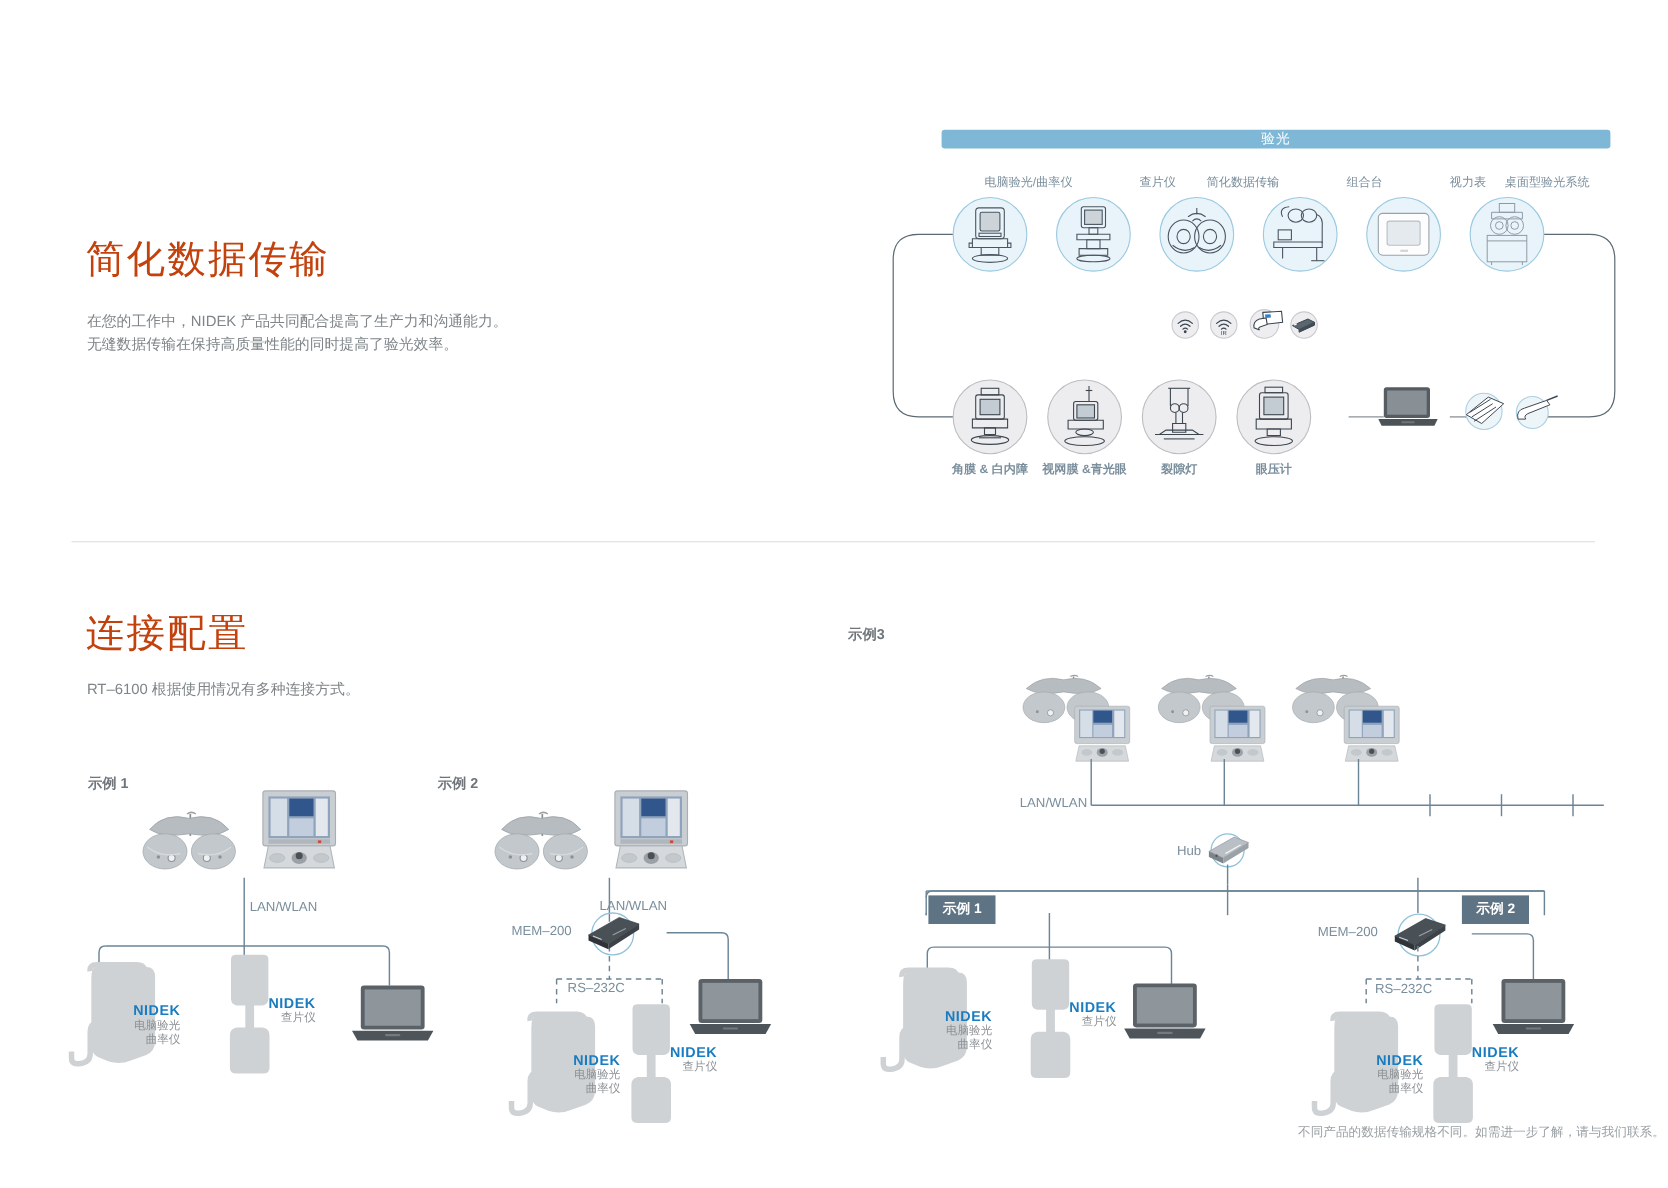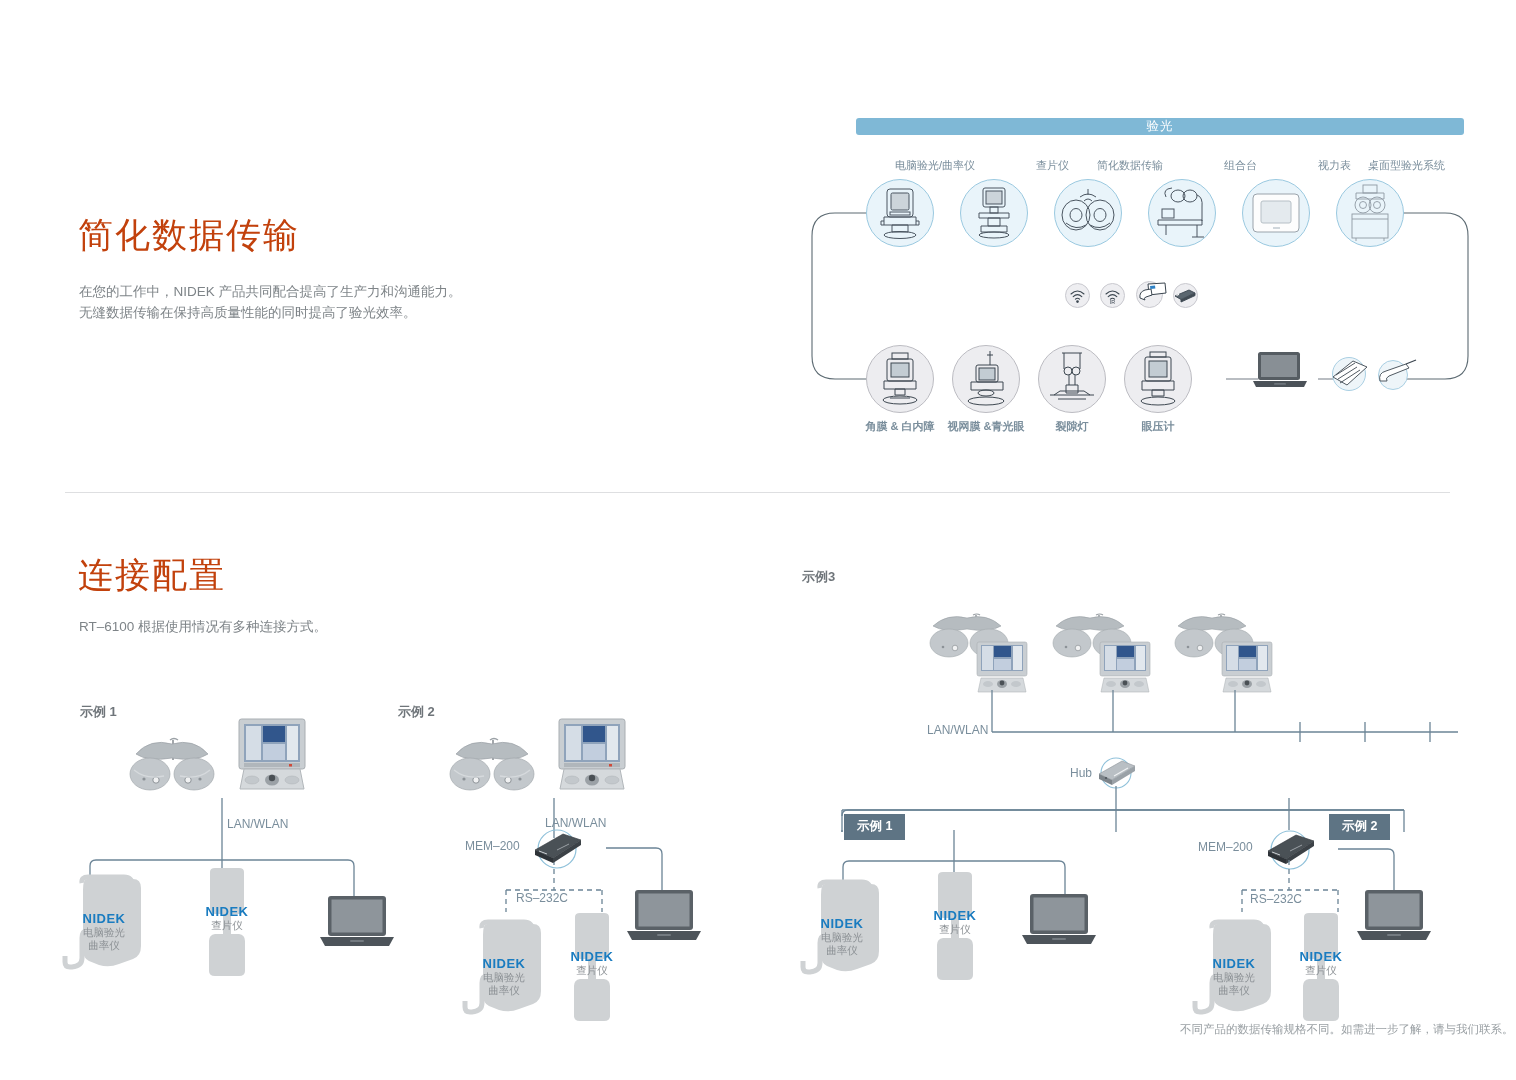--- a/index.html
+++ b/index.html
@@ -103,21 +103,21 @@
     font-size: 11.5px;
     color: #9aa0a4;
     white-space: nowrap;
   }
 
   
   .sil-wrap { position: absolute; }
   .sil-txt {
     position: absolute;
     width: 120px;
-    text-align: center;
+    text-align: right;
     pointer-events: none;
   }
   .sil-brand {
     font-size: 13px; font-weight: bold; color: #1a7cc0;
     letter-spacing: 0.5px; line-height: 15px;
   }
   .sil-name {
     font-size: 10.5px; color: #8b9094; line-height: 12.5px;
   }
   svg { display: block; overflow: visible; }
@@ -577,21 +577,21 @@
   <svg style="position:absolute; left:625px; top:888px;" width="80" height="58">
     <g>
       <rect x="10" y="2" width="58" height="40" rx="3" fill="#5a6167"></rect>
       <rect x="13.5" y="5.5" width="51" height="33" fill="#8e959b"></rect>
       <path d="M2 43 h74 l-5 9 h-64 z" fill="#4d545a"></path>
       <rect x="32" y="46" width="14" height="2" rx="1" fill="#737a80"></rect>
     </g>
   </svg>
 
   
-  <div class="ex-label" style="left:802px; top:568px;">示例3</div>
+  <div class="ex-label" style="left:771px; top:568px;">示例3</div>
 
   
   <g></g>
   <div style="position:absolute; left:925px; top:612px;">
     <svg width="105" height="85" viewBox="0 0 105 85">
       <g>
         <path d="M48 3 q4 -2 7 0" fill="none" stroke="#9aa0a5" stroke-width="1.2"></path>
         <path d="M51 3 v14" stroke="#8c9297" stroke-width="1.4"></path>
         <path d="M8 14 q14 -13 34 -8 q20 -5 34 8 q-12 7 -34 3 q-22 4 -34 -3 z" fill="#b6bcc0" stroke="#9ba1a6" stroke-width="0.6"></path>
         <ellipse cx="24" cy="31" rx="19" ry="14" fill="#c3c8cc" stroke="#a3a9ad" stroke-width="0.6"></ellipse>

